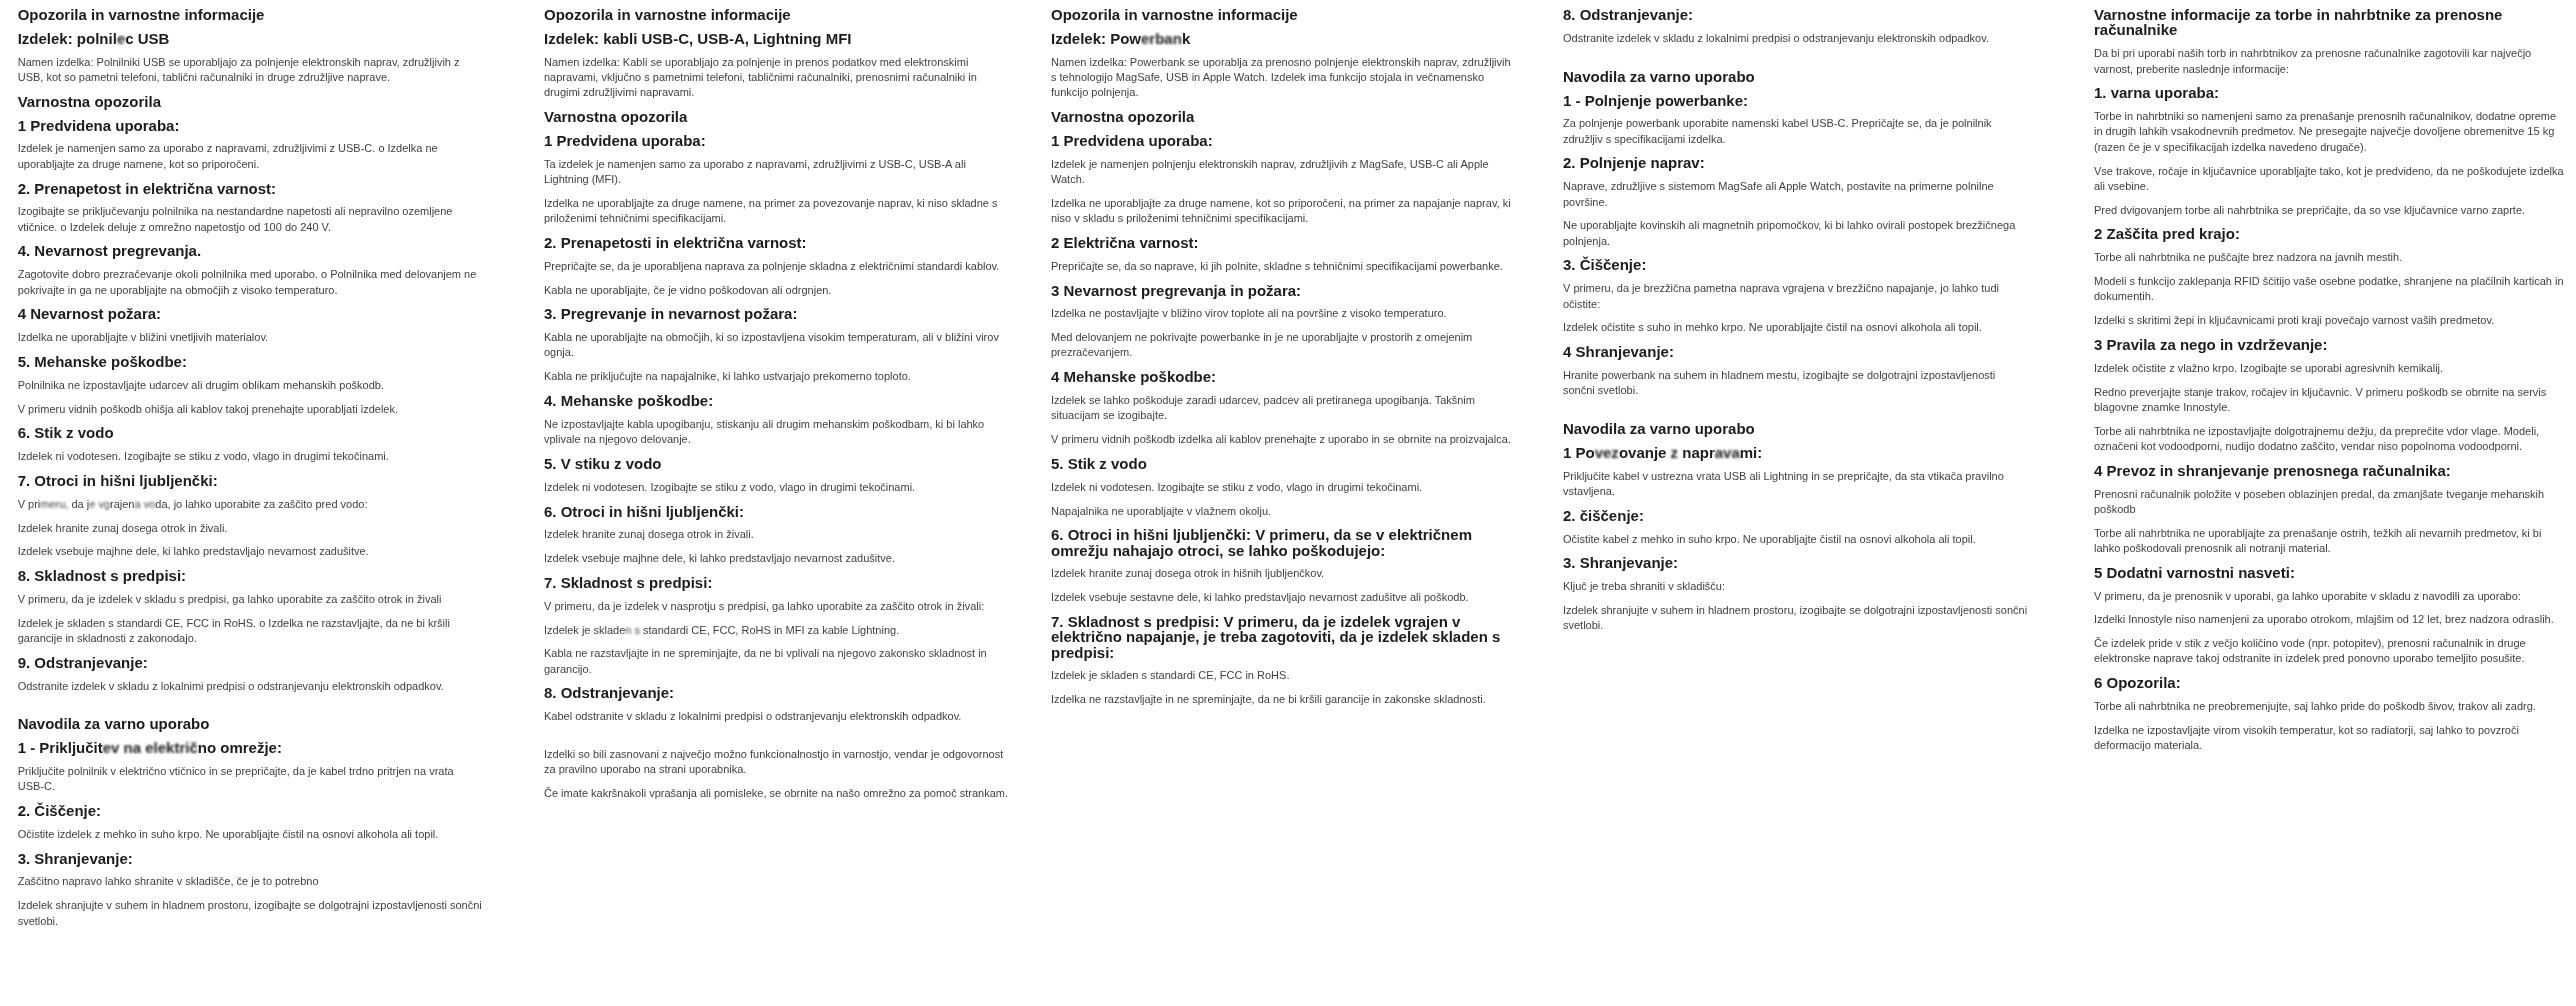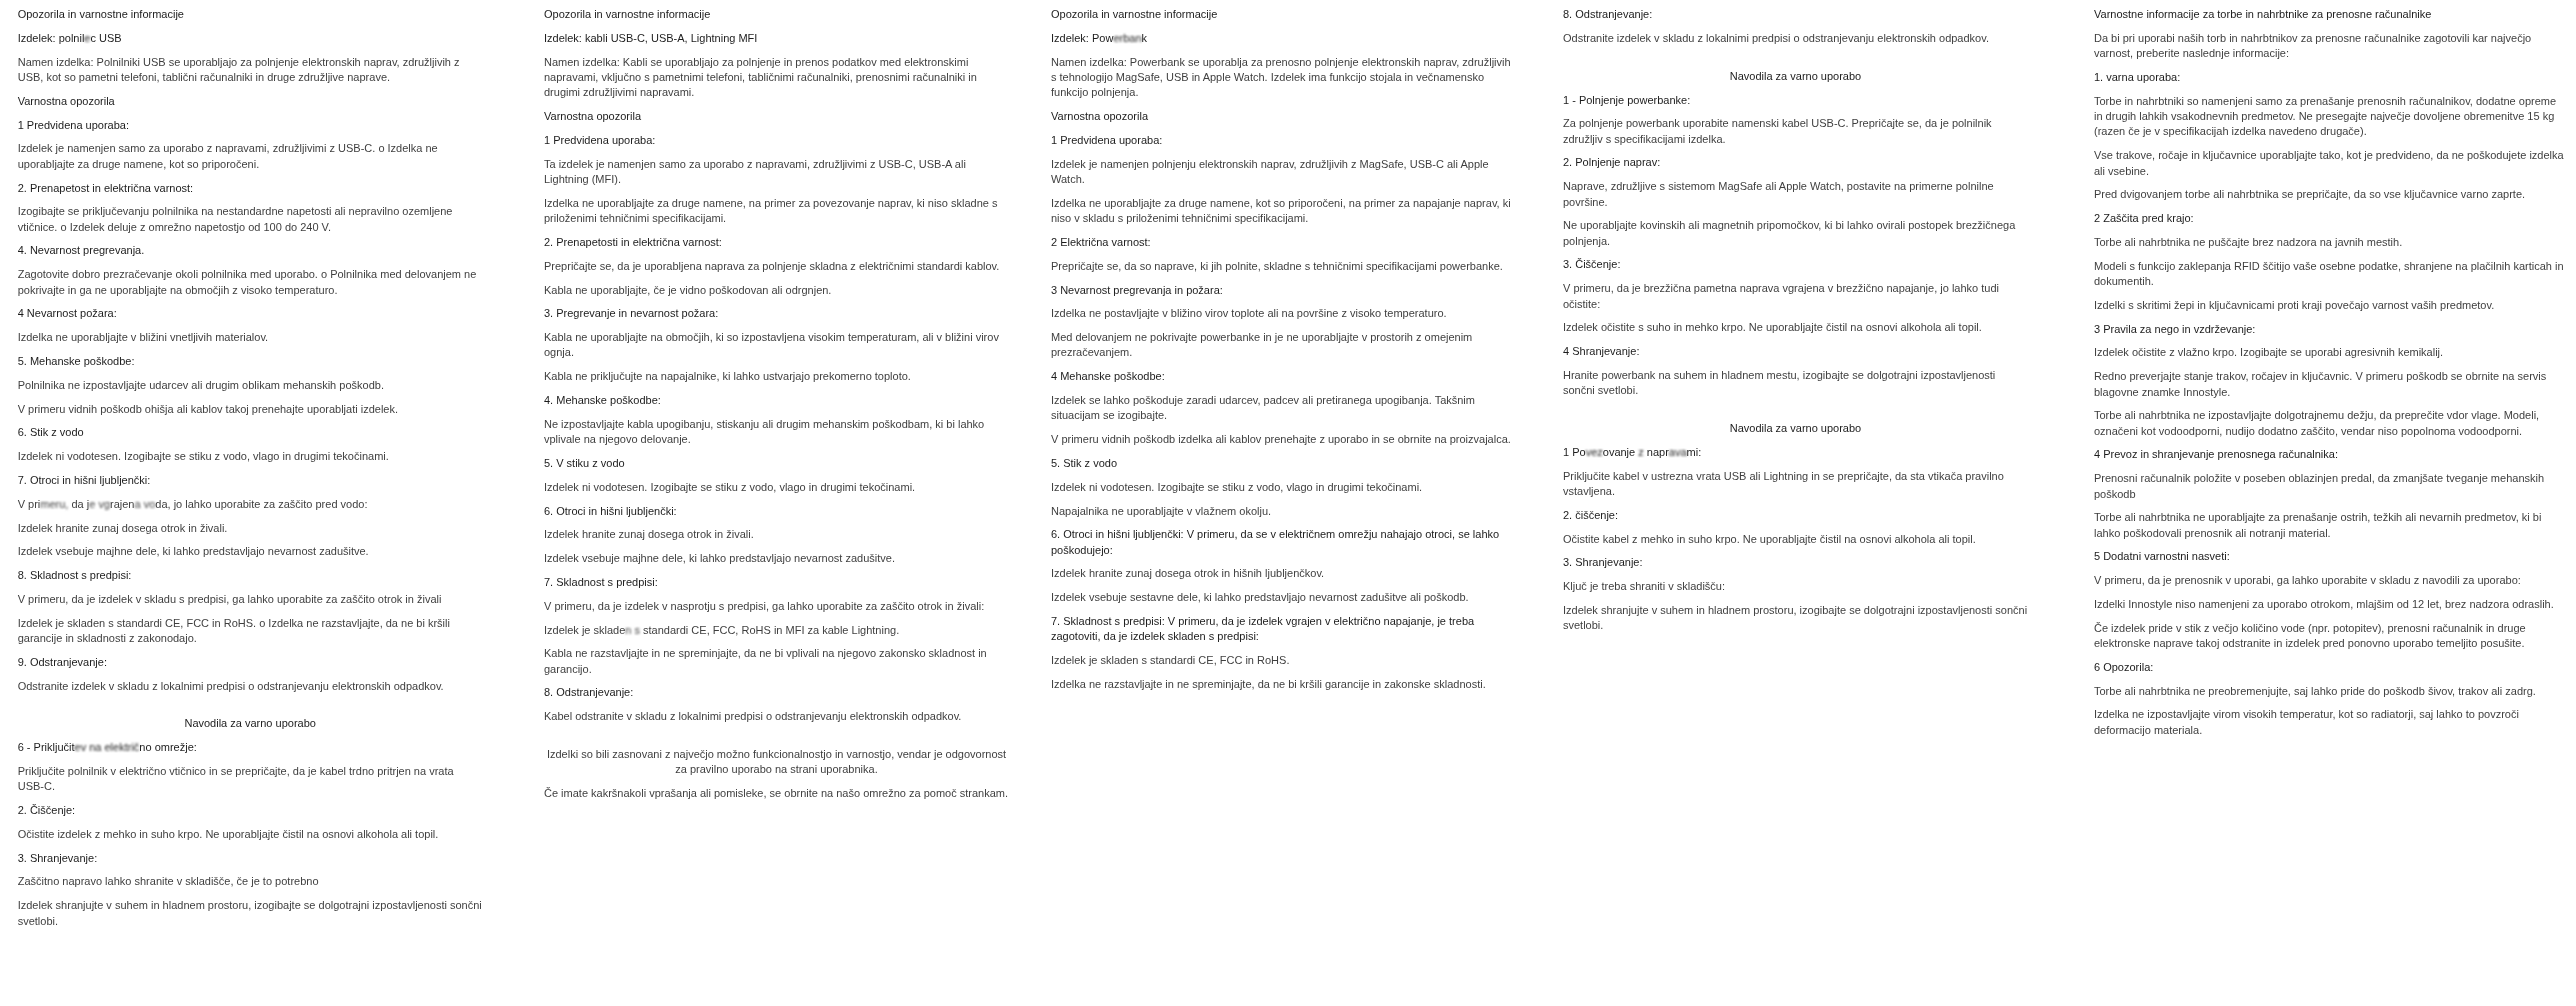--- a/index.html
+++ b/index.html
@@ -10,30 +10,30 @@
     font-family:"Liberation Sans",sans-serif;
     overflow:hidden;
   }
   .col{position:absolute;top:7.2px;width:465px;}
   .c0{left:17.7px}
   .c1{left:544px}
   .c2{left:1051px}
   .c3{left:1563px}
   .c4{left:2094px;width:470px}
   .hblock{
-    font-size:11px;line-height:15.3px;
-    font-weight:normal;color:#1c1c1c;
+    font-size:15px;line-height:15.3px;
+    font-weight:bold;color:#1c1c1c;
     margin:0 0 8.5px 0;
   }
   .pblock{
     font-size:11px;line-height:15.3px;
     font-weight:normal;color:#3f3f3f;
     margin:0 0 8.5px 0;
   }
-  .gap{margin-top:22.5px;text-align:center;}
+  .gap{margin-top:22.5px;}
   .blur{filter:blur(1.3px);}
 </style>
 </head>
 <body>
 
 <div class="page">
   <div class="col c0">
       <div class="hblock"><span>Opozorila in varnostne informacije</span></div>
       <div class="hblock"><span>Izdelek: polnil</span><span class="blur">e</span><span>c USB</span></div>
       <div class="pblock"><span>Namen izdelka: Polnilniki USB se uporabljajo za polnjenje elektronskih naprav, združljivih z USB, kot so pametni telefoni, tablični računalniki in druge združljive naprave.</span></div>
@@ -54,21 +54,21 @@
       <div class="hblock"><span>7. Otroci in hišni ljubljenčki:</span></div>
       <div class="pblock"><span>V pri</span><span class="blur">meru,</span><span> da j</span><span class="blur">e vg</span><span>rajen</span><span class="blur">a vo</span><span>da, jo lahko uporabite za zaščito pred vodo:</span></div>
       <div class="pblock"><span>Izdelek hranite zunaj dosega otrok in živali.</span></div>
       <div class="pblock"><span>Izdelek vsebuje majhne dele, ki lahko predstavljajo nevarnost zadušitve.</span></div>
       <div class="hblock"><span>8. Skladnost s predpisi:</span></div>
       <div class="pblock"><span>V primeru, da je izdelek v skladu s predpisi, ga lahko uporabite za zaščito otrok in živali</span></div>
       <div class="pblock"><span>Izdelek je skladen s standardi CE, FCC in RoHS. o Izdelka ne razstavljajte, da ne bi kršili garancije in skladnosti z zakonodajo.</span></div>
       <div class="hblock"><span>9. Odstranjevanje:</span></div>
       <div class="pblock"><span>Odstranite izdelek v skladu z lokalnimi predpisi o odstranjevanju elektronskih odpadkov.</span></div>
       <div class="hblock gap"><span>Navodila za varno uporabo</span></div>
-      <div class="hblock"><span>6 - Priključit</span><span class="blur">ev na električ</span><span>no omrežje:</span></div>
+      <div class="hblock"><span>1 - Priključit</span><span class="blur">ev na električ</span><span>no omrežje:</span></div>
       <div class="pblock"><span>Priključite polnilnik v električno vtičnico in se prepričajte, da je kabel trdno pritrjen na vrata USB-C.</span></div>
       <div class="hblock"><span>2. Čiščenje:</span></div>
       <div class="pblock"><span>Očistite izdelek z mehko in suho krpo. Ne uporabljajte čistil na osnovi alkohola ali topil.</span></div>
       <div class="hblock"><span>3. Shranjevanje:</span></div>
       <div class="pblock"><span>Zaščitno napravo lahko shranite v skladišče, če je to potrebno</span></div>
       <div class="pblock"><span>Izdelek shranjujte v suhem in hladnem prostoru, izogibajte se dolgotrajni izpostavljenosti sončni svetlobi.</span></div>
     </div>
   <div class="col c1">
       <div class="hblock"><span>Opozorila in varnostne informacije</span></div>
       <div class="hblock"><span>Izdelek: kabli USB-C, USB-A, Lightning MFI</span></div>

